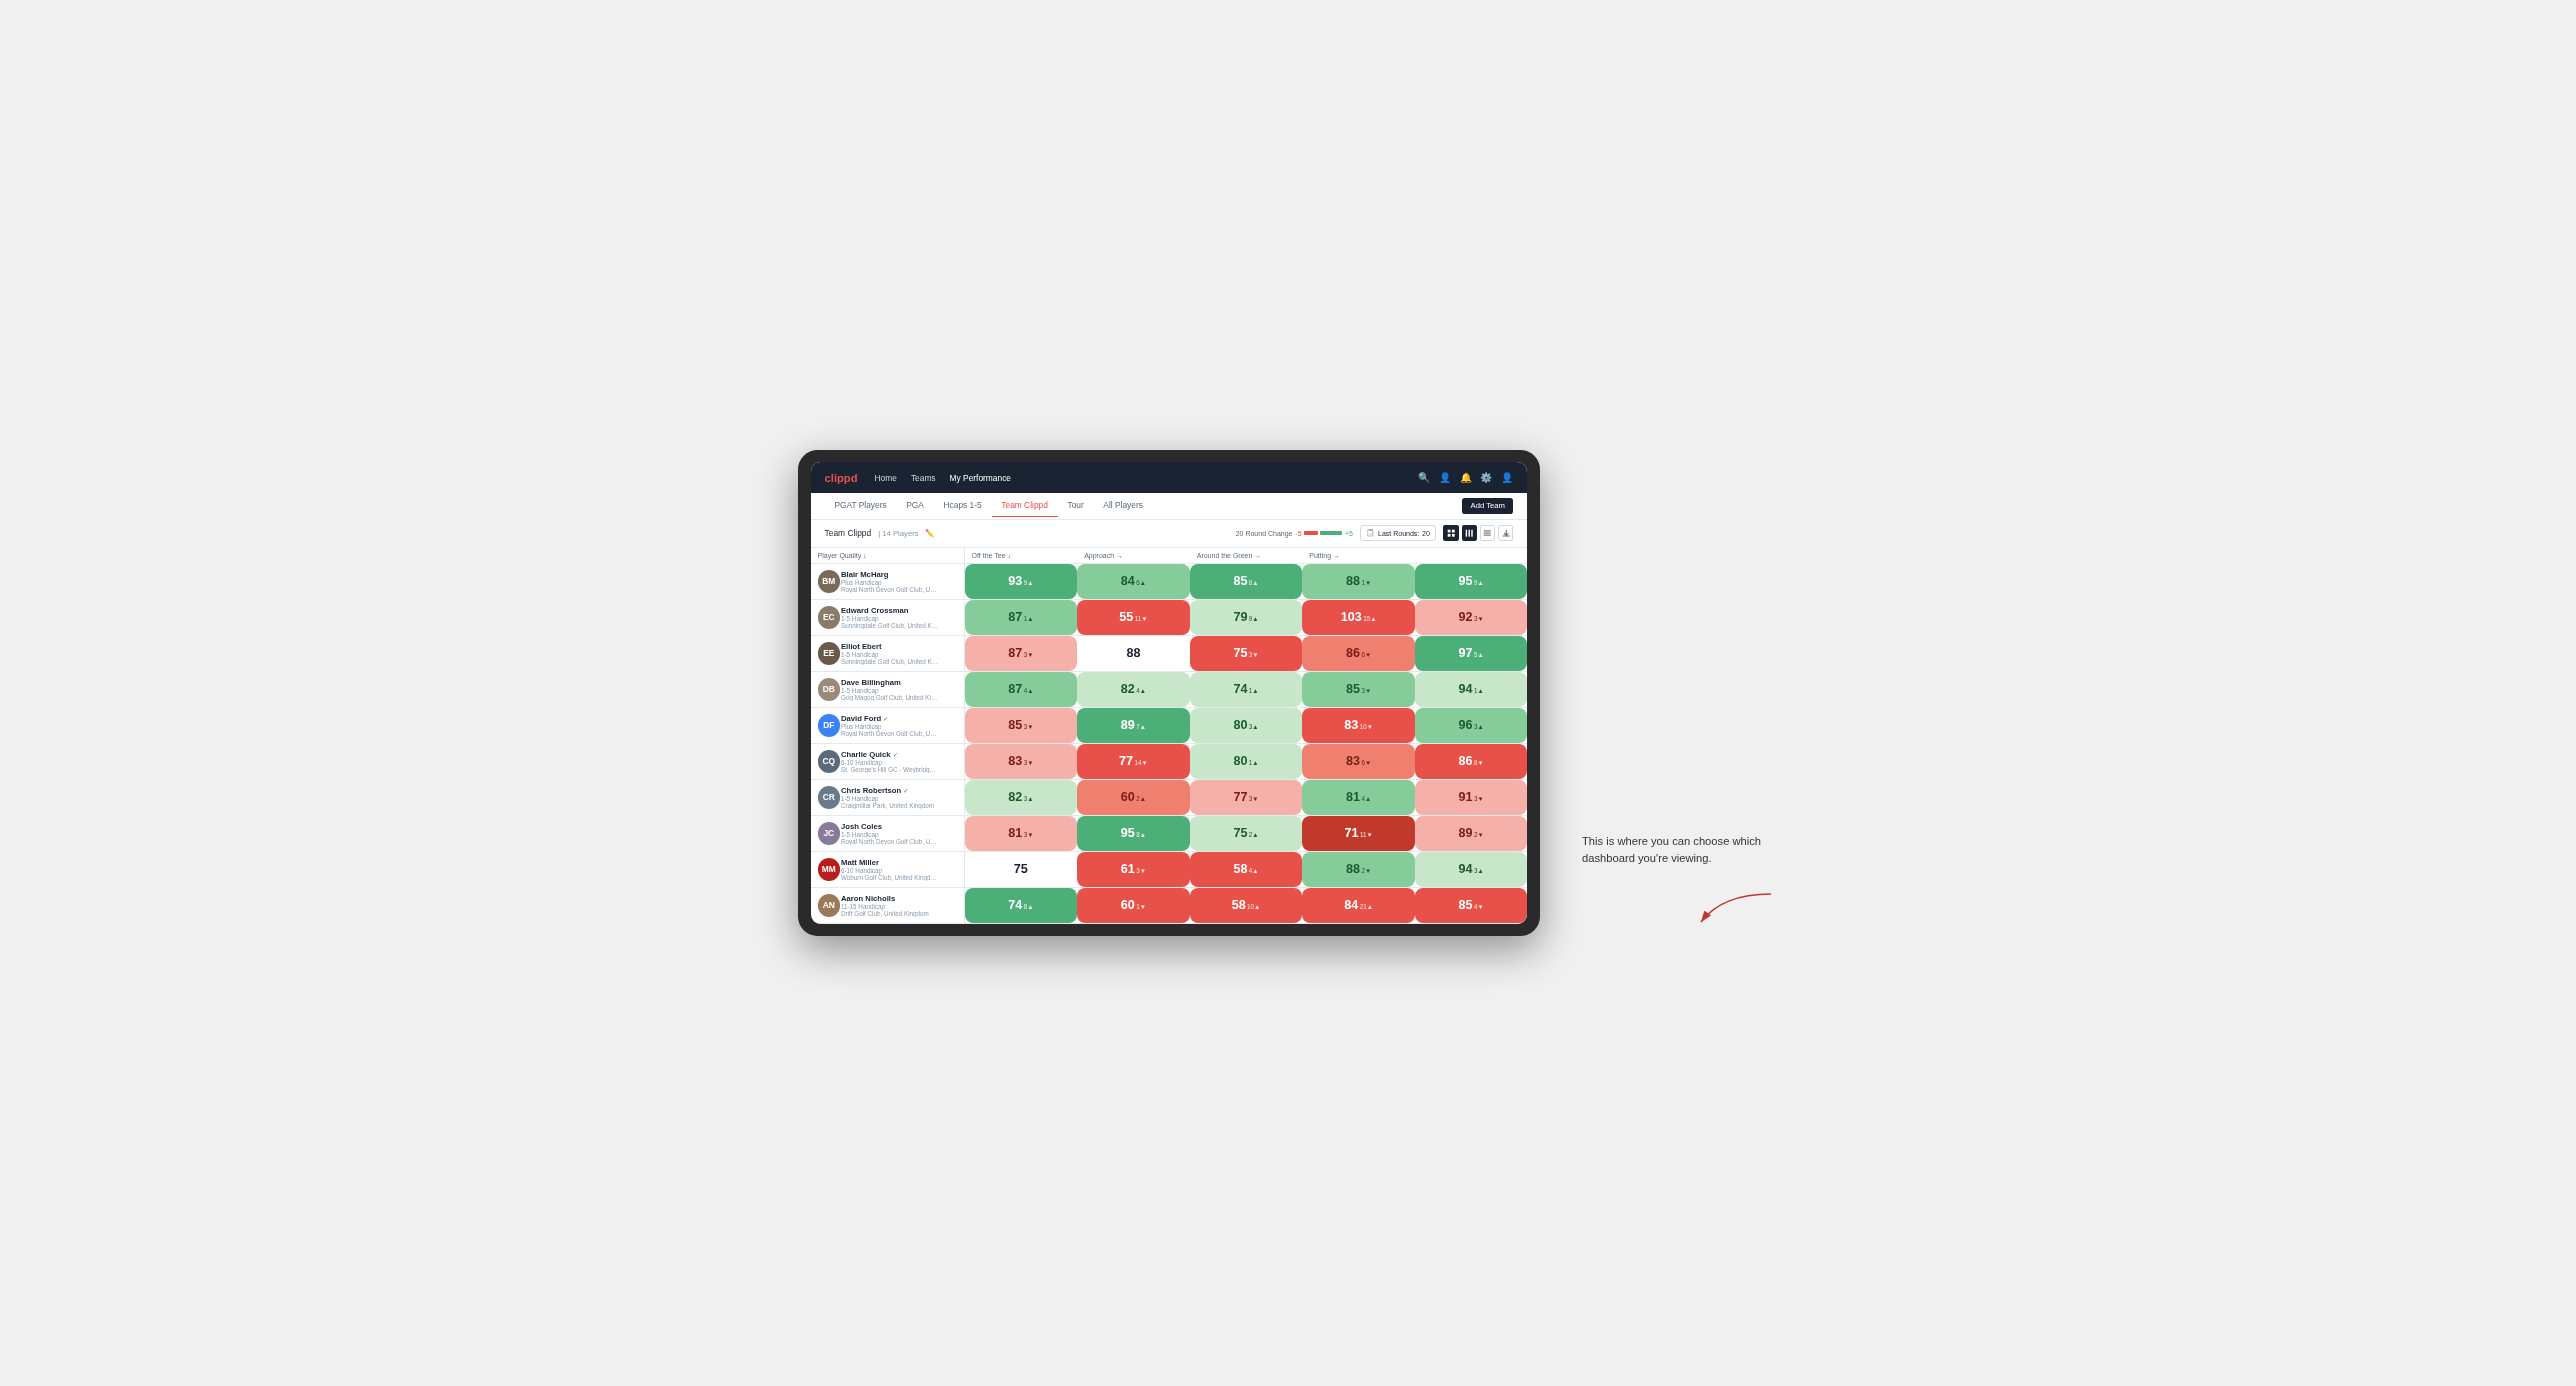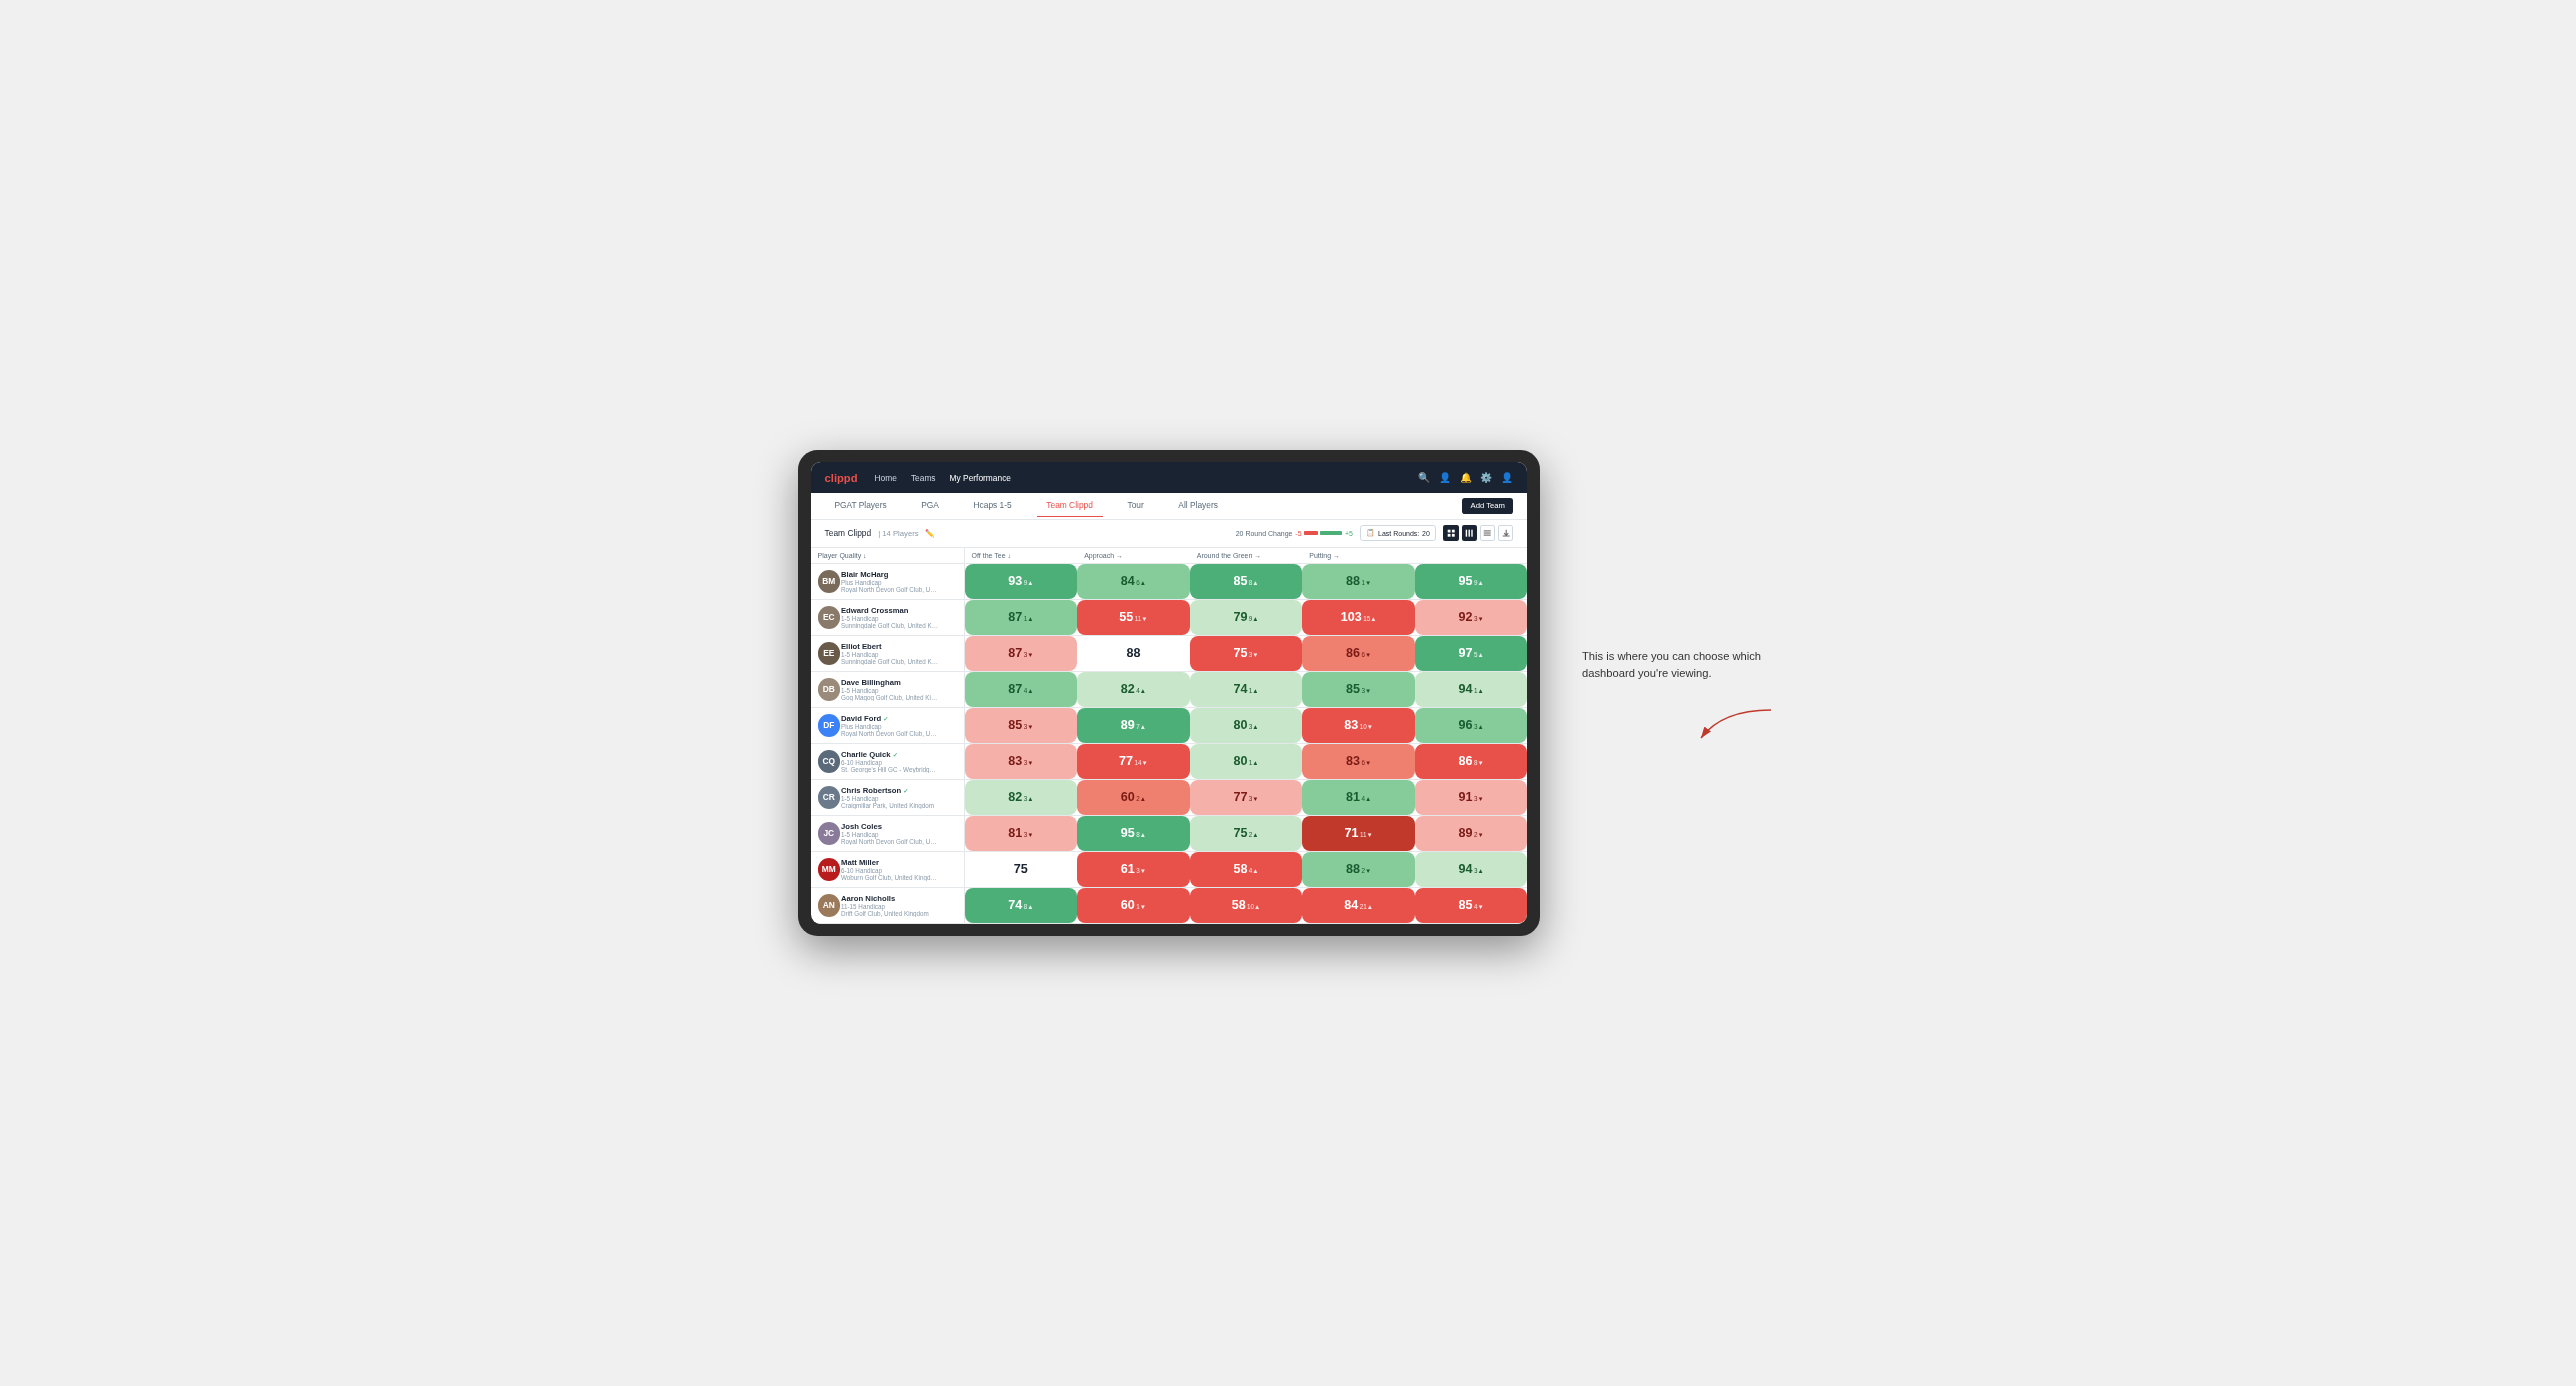--- a/index.html
+++ b/index.html
@@ -8,21 +8,21 @@
       font-family: -apple-system, BlinkMacSystemFont, 'Segoe UI', sans-serif;
       min-height: 100vh;
       display: flex;
       align-items: center;
       justify-content: center;
       padding: 14px;
     }
 
     .page-wrapper {
       display: flex;
-      align-items: center;
+      align-items: flex-end;
       gap: 42px;
       width: 100%;
       max-width: 980px;
     }
 
     
     .tablet-frame {
       background: #2a2a2a;
       border-radius: 19.6px;
       padding: 12.6px;
@@ -87,21 +87,21 @@
       background: #fff;
       border-bottom: 0.7px solid #e5e8eb;
       display: flex;
       align-items: center;
       padding: 0 14px;
       height: 26.6px;
     }
 
     .sub-nav-tabs {
       display: flex;
-      gap: 15px;
+      gap: 0;
       flex: 1;
     }
 
     .sub-nav-tab {
       font-size: 8.4px;
       color: #5a6a78;
       padding: 5.6px 9.8px;
       cursor: pointer;
       border-bottom: 1.4px solid transparent;
       text-decoration: none;

